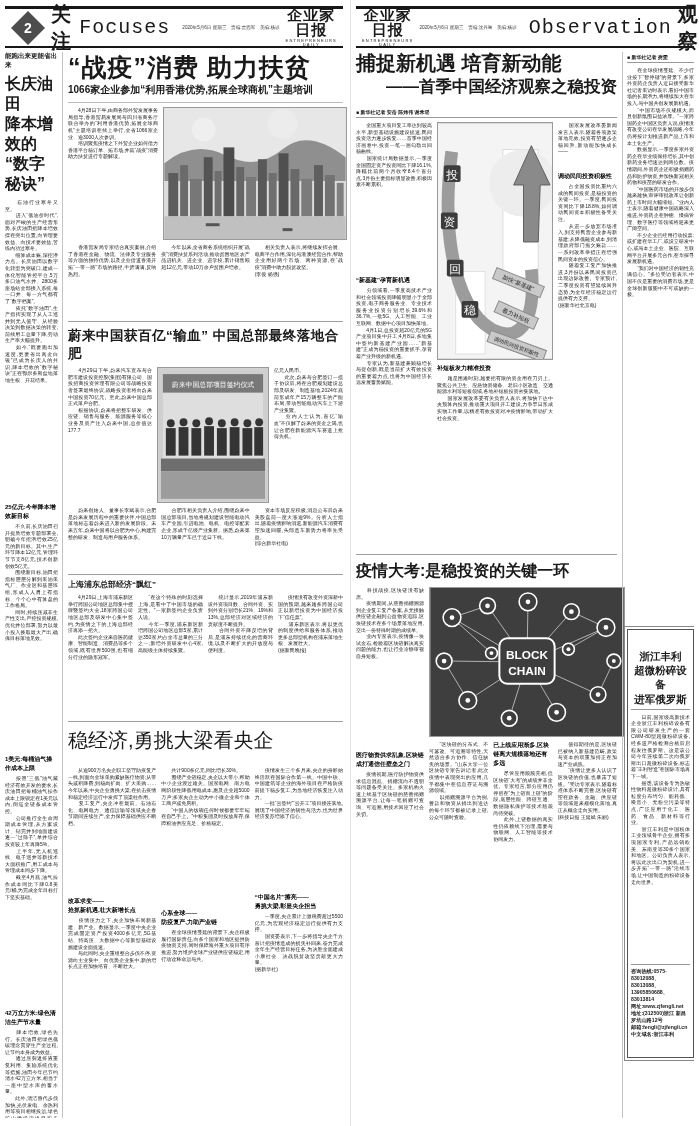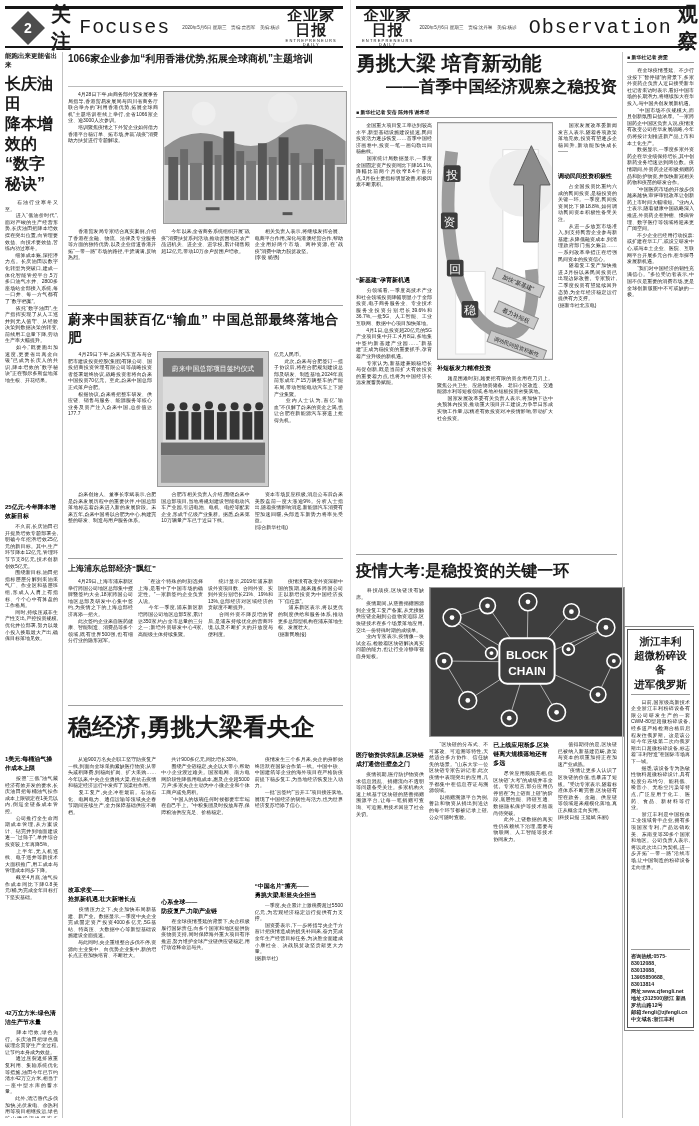--- a/index.html
+++ b/index.html
@@ -31,30 +31,30 @@
   .kick{font-size:6.5px;font-weight:700;margin-bottom:4px}
   .rule{border-top:1px solid #9e9e9e;margin:5px 0 4px}
   .cols{display:flex;gap:5px}
   .cols>*{flex:1;min-width:0}
 
   .sideTitleL{font-size:16px;font-weight:700;line-height:1.25;white-space:pre-line;margin:4px 0 5px}
   .sideTitleR{font-size:10px;font-weight:900;line-height:1.3;white-space:pre-line;margin:2px 0 4px}
   .bylineRow{font-size:5px;font-weight:700;margin:2px 0 4px;border-bottom:1px solid #999;padding-bottom:2px}
 
   .h-a1{font-size:25px;font-weight:900;letter-spacing:1px;line-height:1.05;margin:2px 0 3px}
-  .deck{font-size:10px;font-weight:700;margin:0 0 4px;border-bottom:1px solid #bbb;padding-bottom:20px}
+  .deck{font-size:10px;font-weight:700;margin:0 0 4px;border-bottom:1px solid #bbb;padding-bottom:5px}
   .h-a2{font-size:13.5px;font-weight:900;letter-spacing:.5px;margin:1px 0 4px;transform-origin:left;}
   .h-a3{font-size:16px;font-weight:900;margin:1px 0 4px}
-  .h-a4{font-size:24px;font-weight:700;margin:1px 0 13px}
+  .h-a4{font-size:20px;font-weight:400;margin:1px 0 13px}
   .h-r1{font-size:20px;font-weight:900;line-height:1.1}
   .h-r1b{font-size:16.5px;font-weight:900;margin:2px 0 11px 30px}
   .h-r2{font-size:16px;font-weight:900;margin:2px 0 5px}
 
   .photo{flex:none;display:block;border:1px solid #9a9a9a;background:#ddd}
-  .adbox{border:1px solid #555;outline:1px solid #888;outline-offset:2px;padding:4px 3px;margin-top:6px}
+  .adbox{border:1px solid #555;outline:1px solid #888;outline-offset:2px;padding:19px 3px;margin-top:6px}
   .adTitle{font-size:10.5px;font-weight:900;text-align:center;line-height:1.35;white-space:pre-line;margin-bottom:4px;border-bottom:1px solid #999;padding-bottom:3px}
   .adContact{font-size:5.2px;font-weight:700;line-height:7px;white-space:pre-line;margin-top:4px;border-top:1px solid #999;padding-top:3px}
 </style>
 </head>
 <body>
 
 <div class="paper">
 
   <section class="page" id="pgL">
     <header class="hdr">
@@ -95,20 +95,21 @@
         <div class="shd">42万立方米:绿色清洁生产节水量</div>
         <div class="bt" style="height:170px">　　降本增效,绿色先行。长庆油田把绿色低碳理念贯穿生产全过程,让节约本身成为效益。
 　　通过压裂返排液重复利用、集输系统优化等措施,油田今年已节约清水42万立方米,相当于一座中型水库的蓄水量。
 　　此外,清洁替代步伐加快,光伏发电、余热利用等项目相继投运,绿色矿山建设迈出坚实步伐。</div>
 
       </aside>
 
       <div class="mainCol">
 
         <article>
+          <h1 class="h-a1">“战疫”消费 助力扶贫</h1>
           <div class="deck">1066家企业参加“利用香港优势,拓展全球商机”主题培训</div>
           <div class="cols">
             <div class="bt" style="flex:0 0 90px;height:133px">　　4月28日下午,由商务部外贸发展事务局指导,香港贸易发展局与四川省商务厅联合举办的“利用香港优势,拓展全球商机”主题培训在线上举行,全省1066家企业、逾3000人次参训。
 　　培训聚焦疫情之下外贸企业如何借力香港平台稳订单、拓市场,并就“战疫”消费助力扶贫进行专题解读。</div>
             <svg class="photo" width="184" height="133" viewBox="0 0 184 133">
               <rect width="184" height="133" fill="#dcdcdc"></rect>
               <rect width="184" height="56" fill="#e7e7e7"></rect>
               <circle cx="40" cy="22" r="12" fill="#efefef"></circle>
                 <circle cx="120" cy="16" r="15" fill="#ececec"></circle>
               <path d="M0,56 Q30,32 62,48 T120,42 T184,50 V74 H0 Z" fill="#8f8f8f"></path>
@@ -253,21 +254,21 @@
       <div class="badge">
           <span>3</span>
         </div>
     </header>
 
     <div class="pbody">
 
       <div class="mainCol">
 
         <article>
-          <h1 class="h-r1">勇挑大梁 培育新动能</h1>
+          <h1 class="h-r1">捕捉新机遇 培育新动能</h1>
           <div class="h-r1b">——首季中国经济观察之稳投资</div>
           <div class="bylineRow">■ 新华社记者 安蓓 陈炜伟 谢希瑶</div>
           <div class="cols">
             <div style="flex:0 0 76px">
               <div class="bt" style="height:150px">　　全国重大项目复工率达到较高水平,新型基础设施建设提速,民间投资活力逐步恢复……首季中国经济画卷中,投资一笔一画勾勒出回稳曲线。
 　　国家统计局数据显示,一季度全国固定资产投资同比下降16.1%,降幅比前两个月收窄8.4个百分点,3月份主要指标明显改善,积极因素不断累积。</div>
               <div class="shd">“新基建”孕育新机遇</div>
               <div class="bt" style="height:258px">　　分领域看,一季度高技术产业和社会领域投资降幅明显小于全部投资,电子商务服务业、专业技术服务业投资分别增长39.6%和36.7%,一批5G、人工智能、工业互联网、数据中心项目加快落地。
 　　4月1日,总投资超20亿元的5G产业项目集中开工;4月8日,多地集中签约新基建产业园……“新基建”正成为稳投资的重要抓手,孕育着产业升级的新机遇。
 　　专家认为,新基建兼顾稳增长与促创新,既是当前扩大有效投资的重要着力点,也将为中国经济长远发展蓄势赋能。</div>

